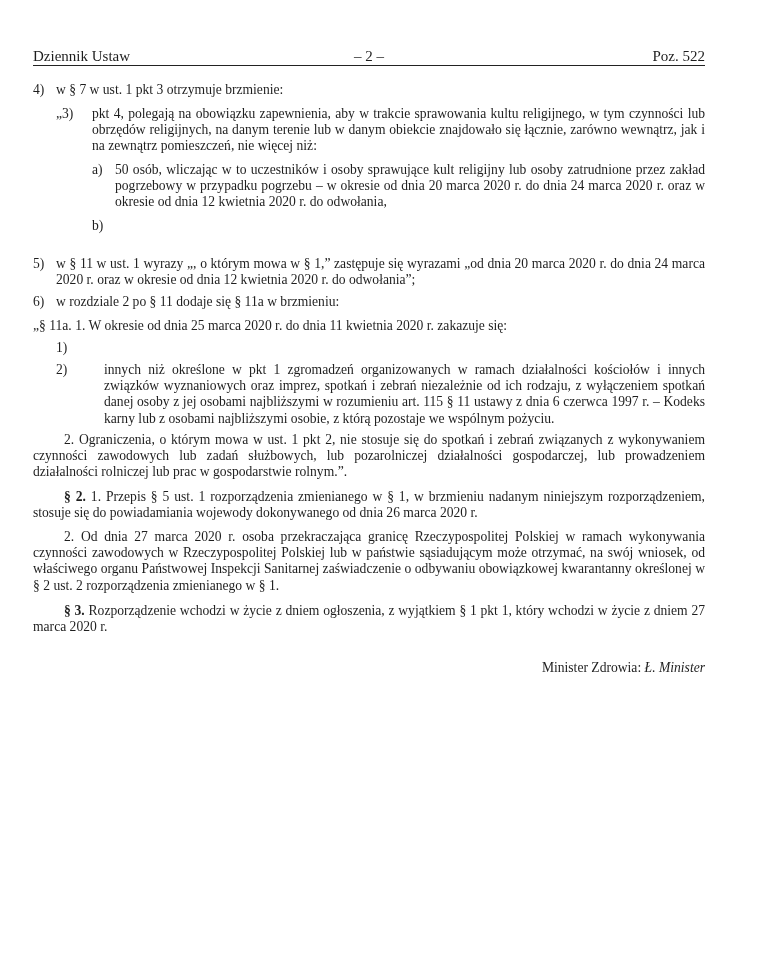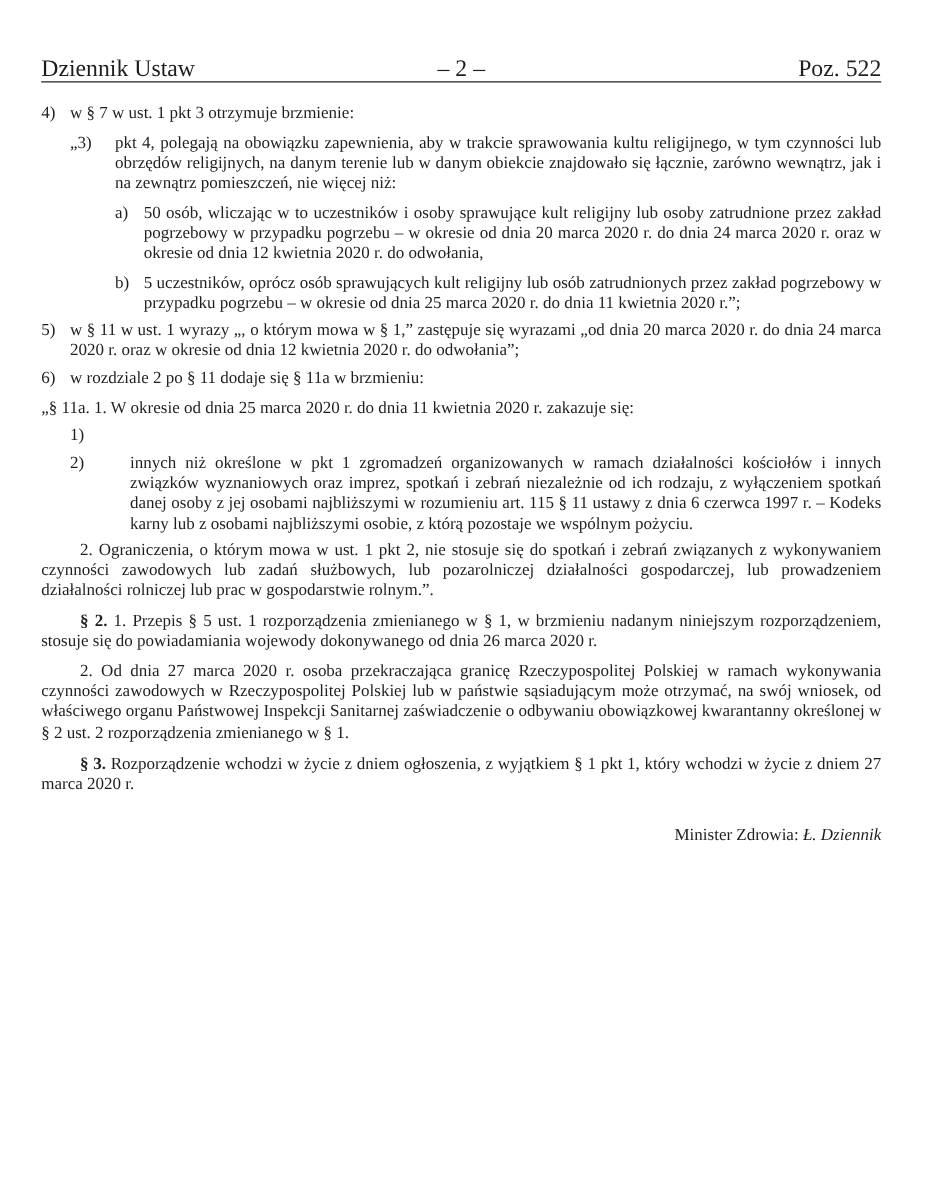--- a/index.html
+++ b/index.html
@@ -5,21 +5,21 @@
   html, body { margin: 0; padding: 0; background: #ffffff; }
   body {
     width: 758px; height: 960px; position: relative; overflow: hidden;
     font-family: "Liberation Serif", "DejaVu Serif", serif;
     color: #1e1e1e; font-size: 13.6px; line-height: 16.2px;
   }
   .page { position: absolute; left: 33px; top: 0; width: 672px; }
   .header {
     position: absolute; left: 0; top: 48px; width: 672px; height: 17px;
     border-bottom: 1.6px solid #222;
-    font-size: 19px;
+    font-size: 15px;
   }
   .header .left { position: absolute; left: 0; top: 0; }
   .header .center { position: absolute; left: 0; width: 100%; text-align: center; top: 0; }
   .header .right { position: absolute; right: 0; top: 0; }
 
   .blk { position: absolute; left: 0; width: 672px; }
   .num { position: absolute; left: 0; }
   .txt { text-align: justify; }
   .just { text-align: justify; text-align-last: left; }
   b { font-weight: bold; }
@@ -46,21 +46,20 @@
     <div class="txt just" style="margin-left:59px;">pkt 4, polegają na obowiązku zapewnienia, aby w trakcie sprawowania kultu religijnego, w tym czynności lub obrzędów religijnych, na danym terenie lub w danym obiekcie znajdowało się łącznie, zarówno wewnątrz, jak i na zewnątrz pomieszczeń, nie więcej niż:</div>
   </div>
 
   <div class="blk" style="top:162px;">
     <span class="num" style="left:59px;">a)</span>
     <div class="txt just" style="margin-left:82px;">50 osób, wliczając w to uczestników i osoby sprawujące kult religijny lub osoby zatrudnione przez zakład pogrzebowy w przypadku pogrzebu – w okresie od dnia 20 marca 2020 r. do dnia 24 marca 2020 r. oraz w okresie od dnia 12 kwietnia 2020 r. do odwołania,</div>
   </div>
 
   <div class="blk" style="top:218px;">
     <span class="num" style="left:59px;">b)</span>
-    <div class="txt just" style="margin-left:82px;">5 uczestników, oprócz osób sprawujących kult religijny lub osób zatrudnionych przez zakład pogrzebowy w przypadku pogrzebu – w okresie od dnia 25 marca 2020 r. do dnia 11 kwietnia 2020 r.”;</div>
   </div>
 
   <div class="blk" style="top:256px;">
     <span class="num">5)</span>
     <div class="txt just" style="margin-left:23px;">w § 11 w ust. 1 wyrazy „, o którym mowa w § 1,” zastępuje się wyrazami „od dnia 20 marca 2020 r. do dnia 24 marca 2020 r. oraz w okresie od dnia 12 kwietnia 2020 r. do odwołania”;</div>
   </div>
 
   <div class="blk" style="top:294px;">
     <span class="num">6)</span>
     <div class="txt" style="margin-left:23px;">w rozdziale 2 po § 11 dodaje się § 11a w brzmieniu:</div>
@@ -90,16 +89,16 @@
   <div class="blk" style="top:529px;">
     <div class="txt just" style="text-indent:31px;">2. Od dnia 27 marca 2020 r. osoba przekraczająca granicę Rzeczypospolitej Polskiej w ramach wykonywania czynności zawodowych w Rzeczypospolitej Polskiej lub w państwie sąsiadującym może otrzymać, na swój wniosek, od właściwego organu Państwowej Inspekcji Sanitarnej zaświadczenie o odbywaniu obowiązkowej kwarantanny określonej w § 2 ust. 2 rozporządzenia zmienianego w § 1.</div>
   </div>
 
   <div class="blk" style="top:603px;">
     <div class="txt just" style="text-indent:31px;"><b>§ 3.</b> <span>Rozporządzenie wchodzi w życie z dniem ogłoszenia, z wyjątkiem § 1 pkt 1, który wchodzi w życie z dniem 27 marca 2020 r.</span></div>
   </div>
 
   <div class="blk" style="top:660px; text-align:right;">
     <span>Minister Zdrowia:</span>
-    <i>Ł. Dziennik</i>
+    <i>Ł. Minister</i>
   </div>
 
 </div>
 
 </body></html>

